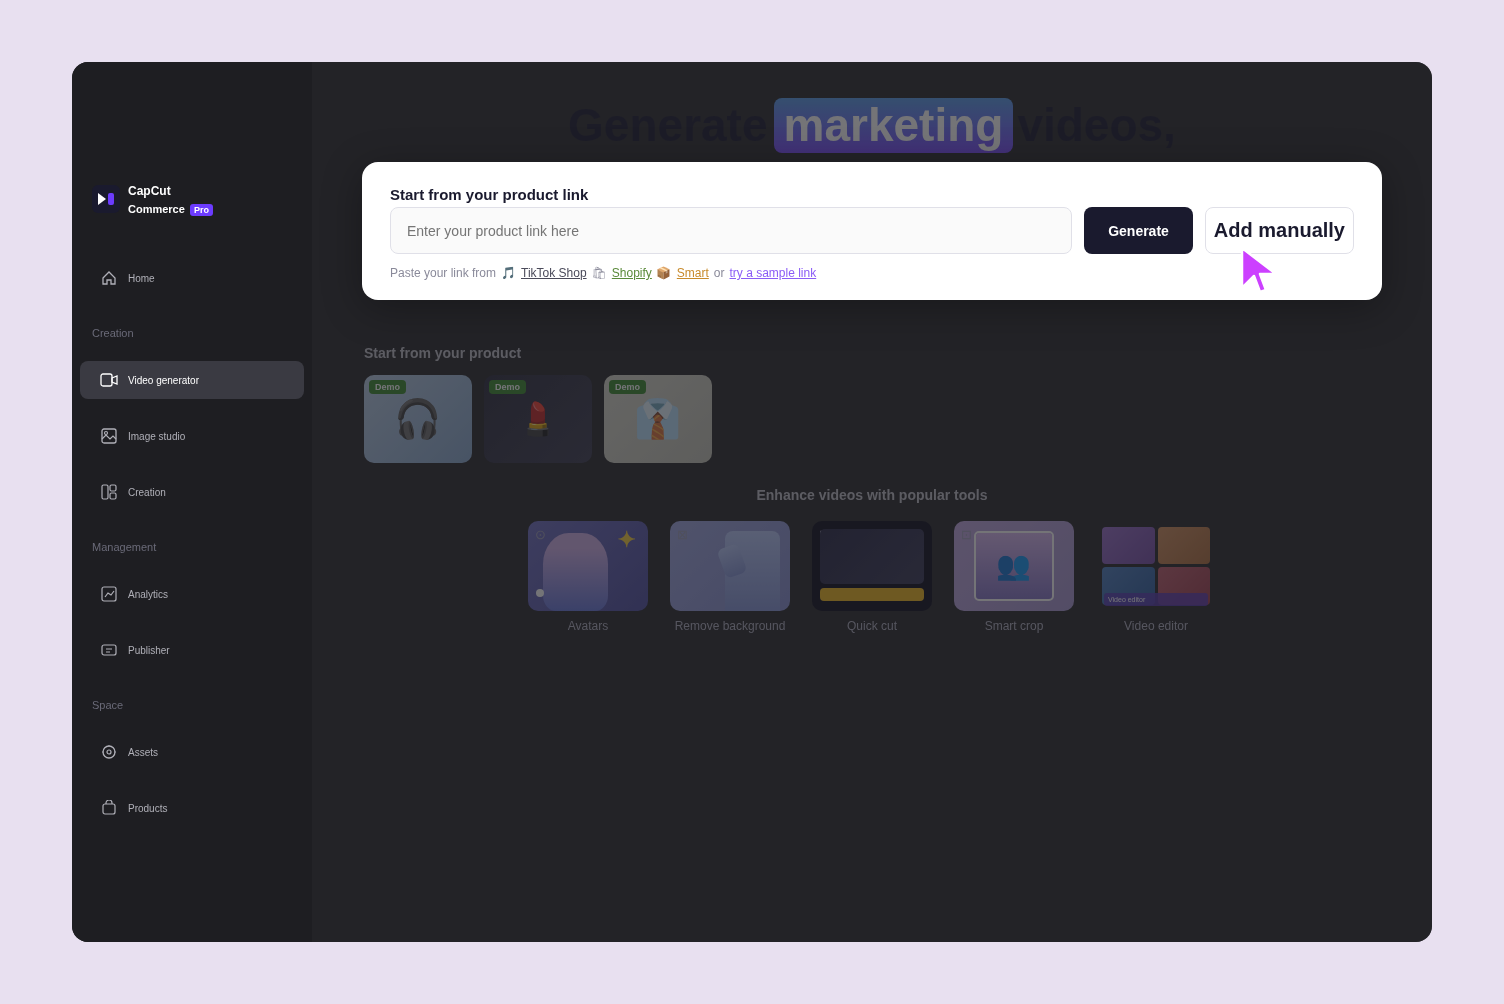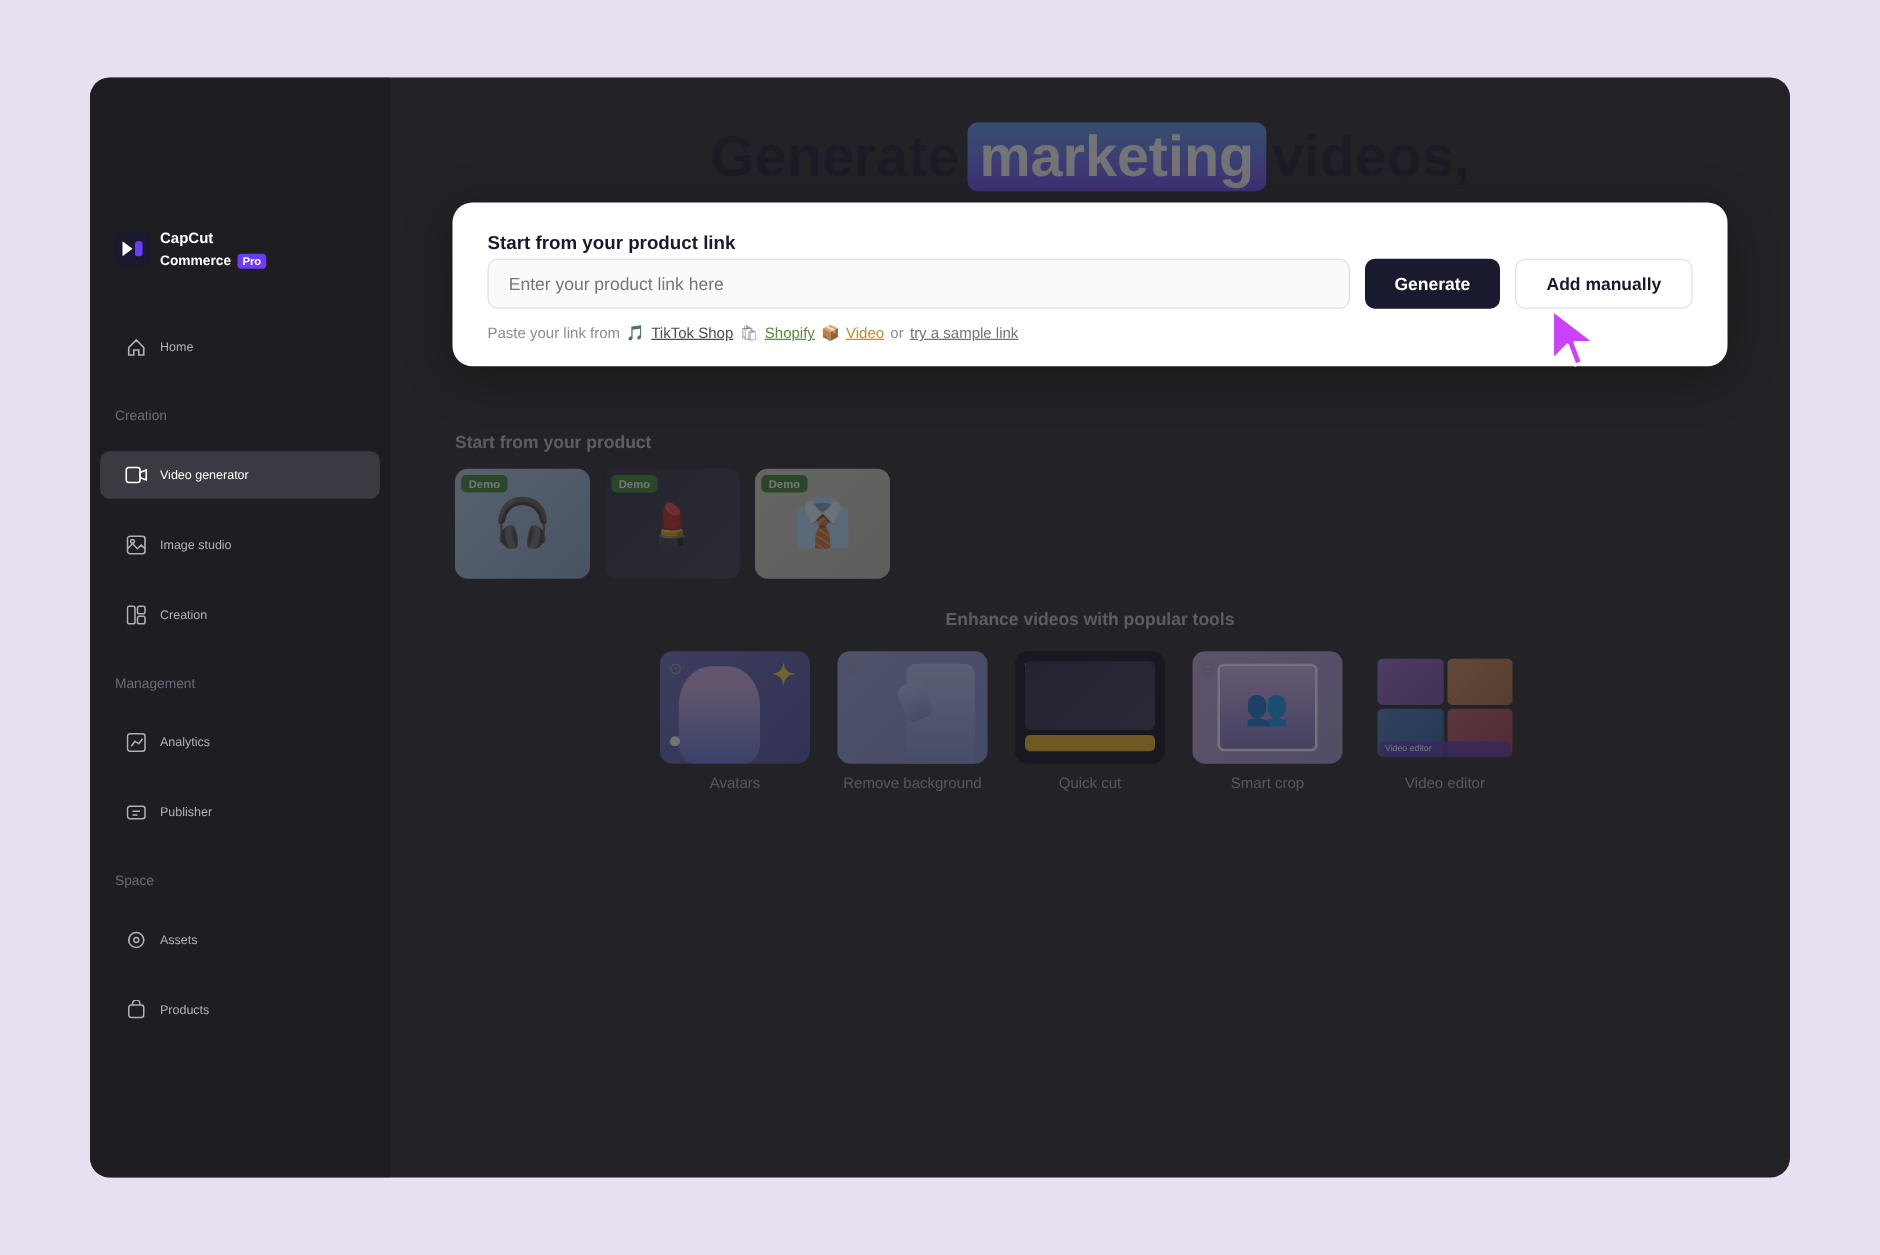--- a/index.html
+++ b/index.html
@@ -459,32 +459,32 @@
       </div>
     </div>
 
     <div style="position:absolute;top:0;left:0;right:0;bottom:0;background:rgba(30,30,35,0.62);pointer-events:none;z-index:5;"></div>
 
     <div style="position:absolute;top:100px;left:50px;right:50px;z-index:10;background:white;border-radius:16px;padding:24px 28px 20px 28px;box-shadow:0 8px 40px rgba(0,0,0,0.3);">
       <div style="font-size:15px;font-weight:600;color:#1a1a2e;margin-bottom:4px;">Start from your product link</div>
       <div style="display:flex;gap:12px;margin-bottom:12px;">
         <input type="text" style="flex: 1 1 0%; padding: 11px 16px; border: 1px solid rgb(224, 224, 232); border-radius: 8px; font-size: 14px; color: rgb(170, 170, 170); background: rgb(250, 250, 250); outline: none;" placeholder="Enter your product link here">
         <button style="background:#1a1a2e;color:white;border:none;padding:11px 24px;border-radius:8px;font-size:14px;font-weight:600;cursor:pointer;">Generate</button>
-        <button style="background:white;color:#1a1a2e;border:1px solid #e0e0e8;padding:11px 24px;border-radius:8px;font-size:14px;font-weight:600;cursor:pointer;">Add manually</button>
+        <button style="background:white;color:#1a1a2e;border:1px solid #e0e0e8;padding:11px 8px;border-radius:8px;font-size:20px;font-weight:600;cursor:pointer;">Add manually</button>
       </div>
       <div style="font-size:12px;color:#8a8a9a;display:flex;align-items:center;gap:5px;flex-wrap:wrap;">
         <span>Paste your link from</span>
         <span>🎵</span>
         <a style="color:#4a4a5a;text-decoration:underline;cursor:pointer;">TikTok Shop</a>
         <span>🛍</span>
         <a style="color:#5a8a3a;text-decoration:underline;cursor:pointer;">Shopify</a>
         <span>📦</span>
-        <a style="color:#c88a2a;text-decoration:underline;cursor:pointer;">Video</a>
+        <a style="color:#c88a2a;text-decoration:underline;cursor:pointer;">Smart</a>
         <span>or</span>
-        <a style="color:#737373;text-decoration:underline;cursor:pointer;">try a sample link</a>
+        <a style="color:#8b5cf6;text-decoration:underline;cursor:pointer;">try a sample link</a>
       </div>
     </div>
 
     <div style="position:absolute;top:178px;right:148px;z-index:20;pointer-events:none;">
       <svg width="52" height="62" viewBox="0 0 52 62" fill="none" xmlns="http://www.w3.org/2000/svg">
         <path d="M10 8 L10 48 L22 36 L28 52 L34 50 L28 34 L44 34 Z" fill="#cc40ff" stroke="white" stroke-width="2.5" stroke-linejoin="round"></path>
       </svg>
     </div>
   </div>
 </div>

